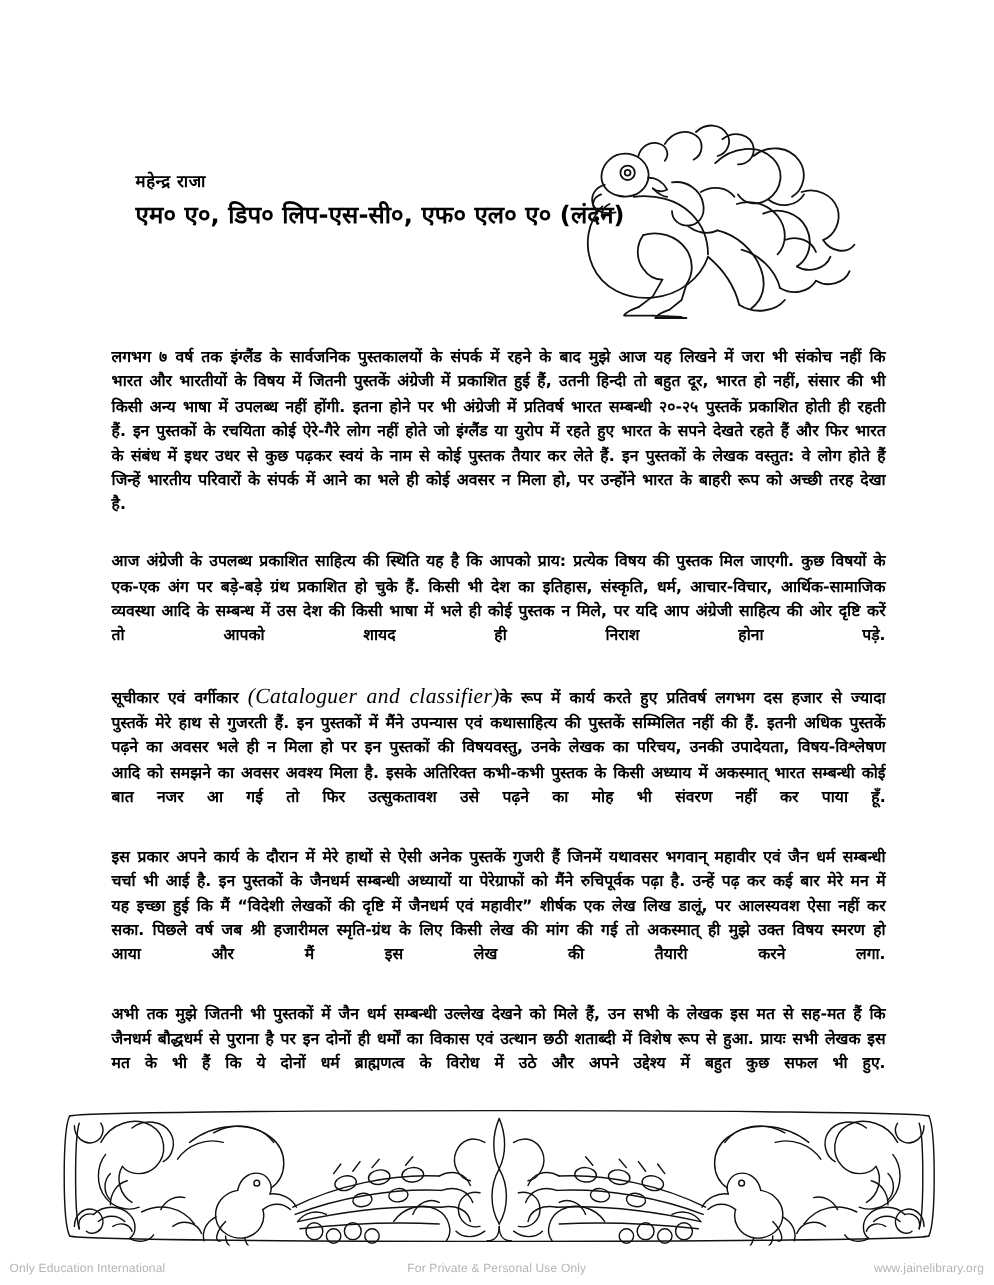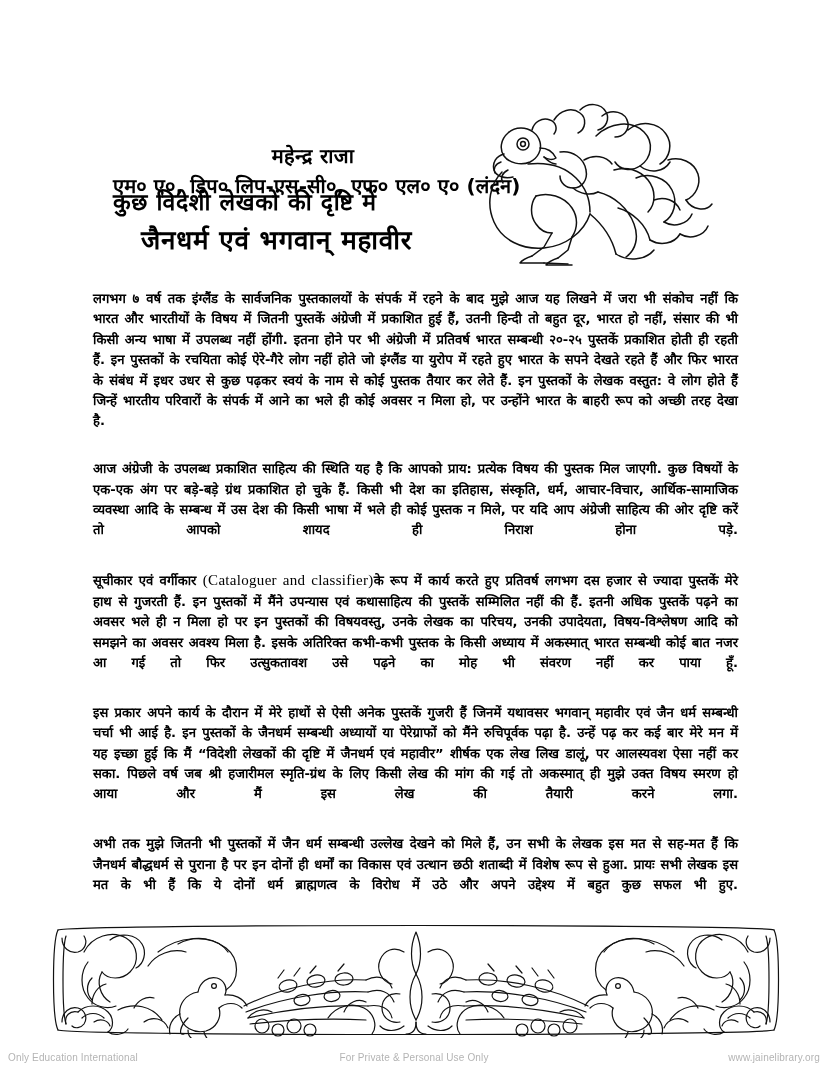--- a/index.html
+++ b/index.html
@@ -26,28 +26,27 @@
     height: 190px;
   }
   .byline-block {
     position: absolute;
     left: 113px;
     top: 48px;
     width: 400px;
   }
   .author-name {
     font-family: "DejaVu Sans", sans-serif;
-    font-size: 20px;
+    font-size: 14px;
     font-weight: 700;
     letter-spacing: 0.4px;
     line-height: 1.25;
     color: #000;
     margin: 0 0 5px 0;
     white-space: nowrap;
-    text-align: center;
   }
   .author-degrees {
     font-family: "DejaVu Sans", sans-serif;
     font-size: 20px;
     font-weight: 700;
     letter-spacing: 0.1px;
     line-height: 1.25;
     color: #000;
     margin: 0;
     white-space: nowrap;
@@ -115,22 +114,23 @@
     margin-top: 9px;
   }
   .para::after {
     content: "";
     display: inline-block;
     width: 100%;
   }
   .roman-term {
     font-family: "Liberation Serif", "DejaVu Serif", serif;
     font-weight: 400;
-    font-size: 15px;
+    font-size: 18px;
     letter-spacing: 0.3px;
+    font-style: italic;
   }
 
   
   .ornament-band {
     position: absolute;
     left: 48px;
     top: 922px;
     width: 736px;
     height: 116px;
   }
@@ -174,24 +174,20 @@
 
 <div class="page">
 
   <div class="header-zone">
 
     <div class="byline-block">
       <p class="author-name">महेन्द्र राजा</p>
       <p class="author-degrees">एम० ए०, डिप० लिप-एस-सी०, एफ० एल० ए० (लंदन)</p>
     </div>
 
-    <div class="title-block">
-      <h1 class="title-line-1">कुछ विदेशी लेखकों की दृष्टि में</h1>
-      <h1 class="title-line-2">जैनधर्म एवं भगवान् महावीर</h1>
-    </div>
 
     <div class="bird-illustration">
       <svg viewBox="0 0 250 180" xmlns="http://www.w3.org/2000/svg" fill="none" stroke="#111" stroke-width="1.5" stroke-linecap="round" stroke-linejoin="round">
 
         <path d="M40 33 C33 39 31 49 36 56 C41 63 53 66 62 62 C70 58 74 50 72 42 C70 34 62 28 53 28 C48 28 43 30 40 33 Z"></path>
 
         <circle cx="55" cy="44" r="6"></circle>
         <circle cx="55" cy="44" r="2.4"></circle>
 
         <path d="M64 30 C66 22 74 17 82 20 C88 22 90 29 86 34"></path>

